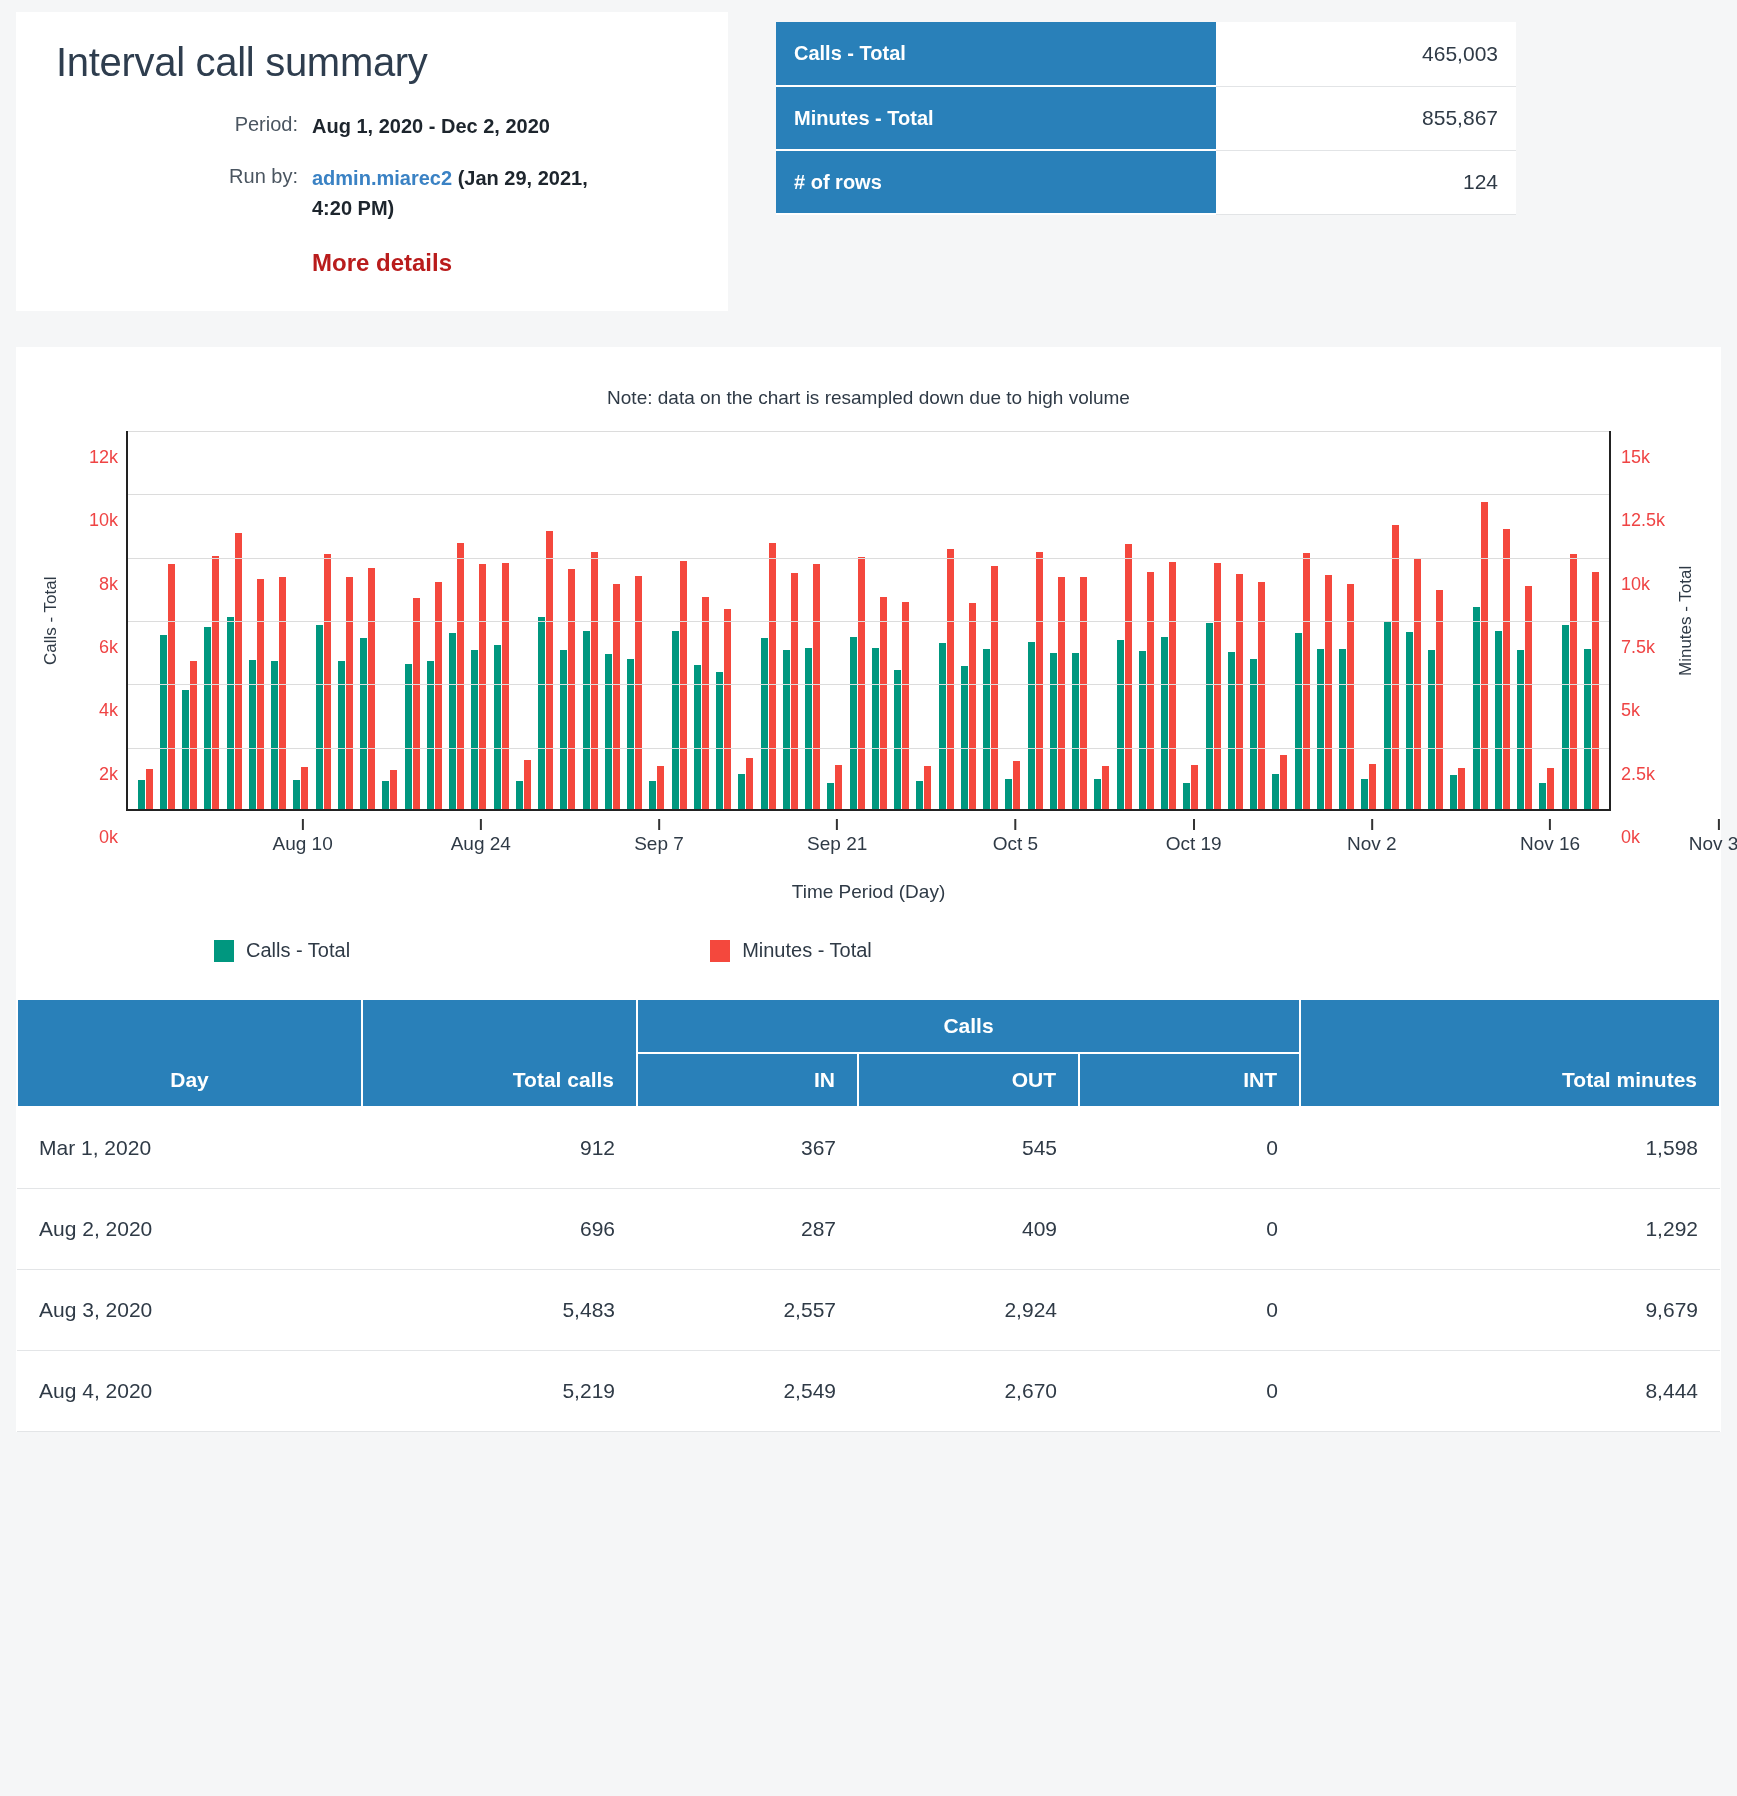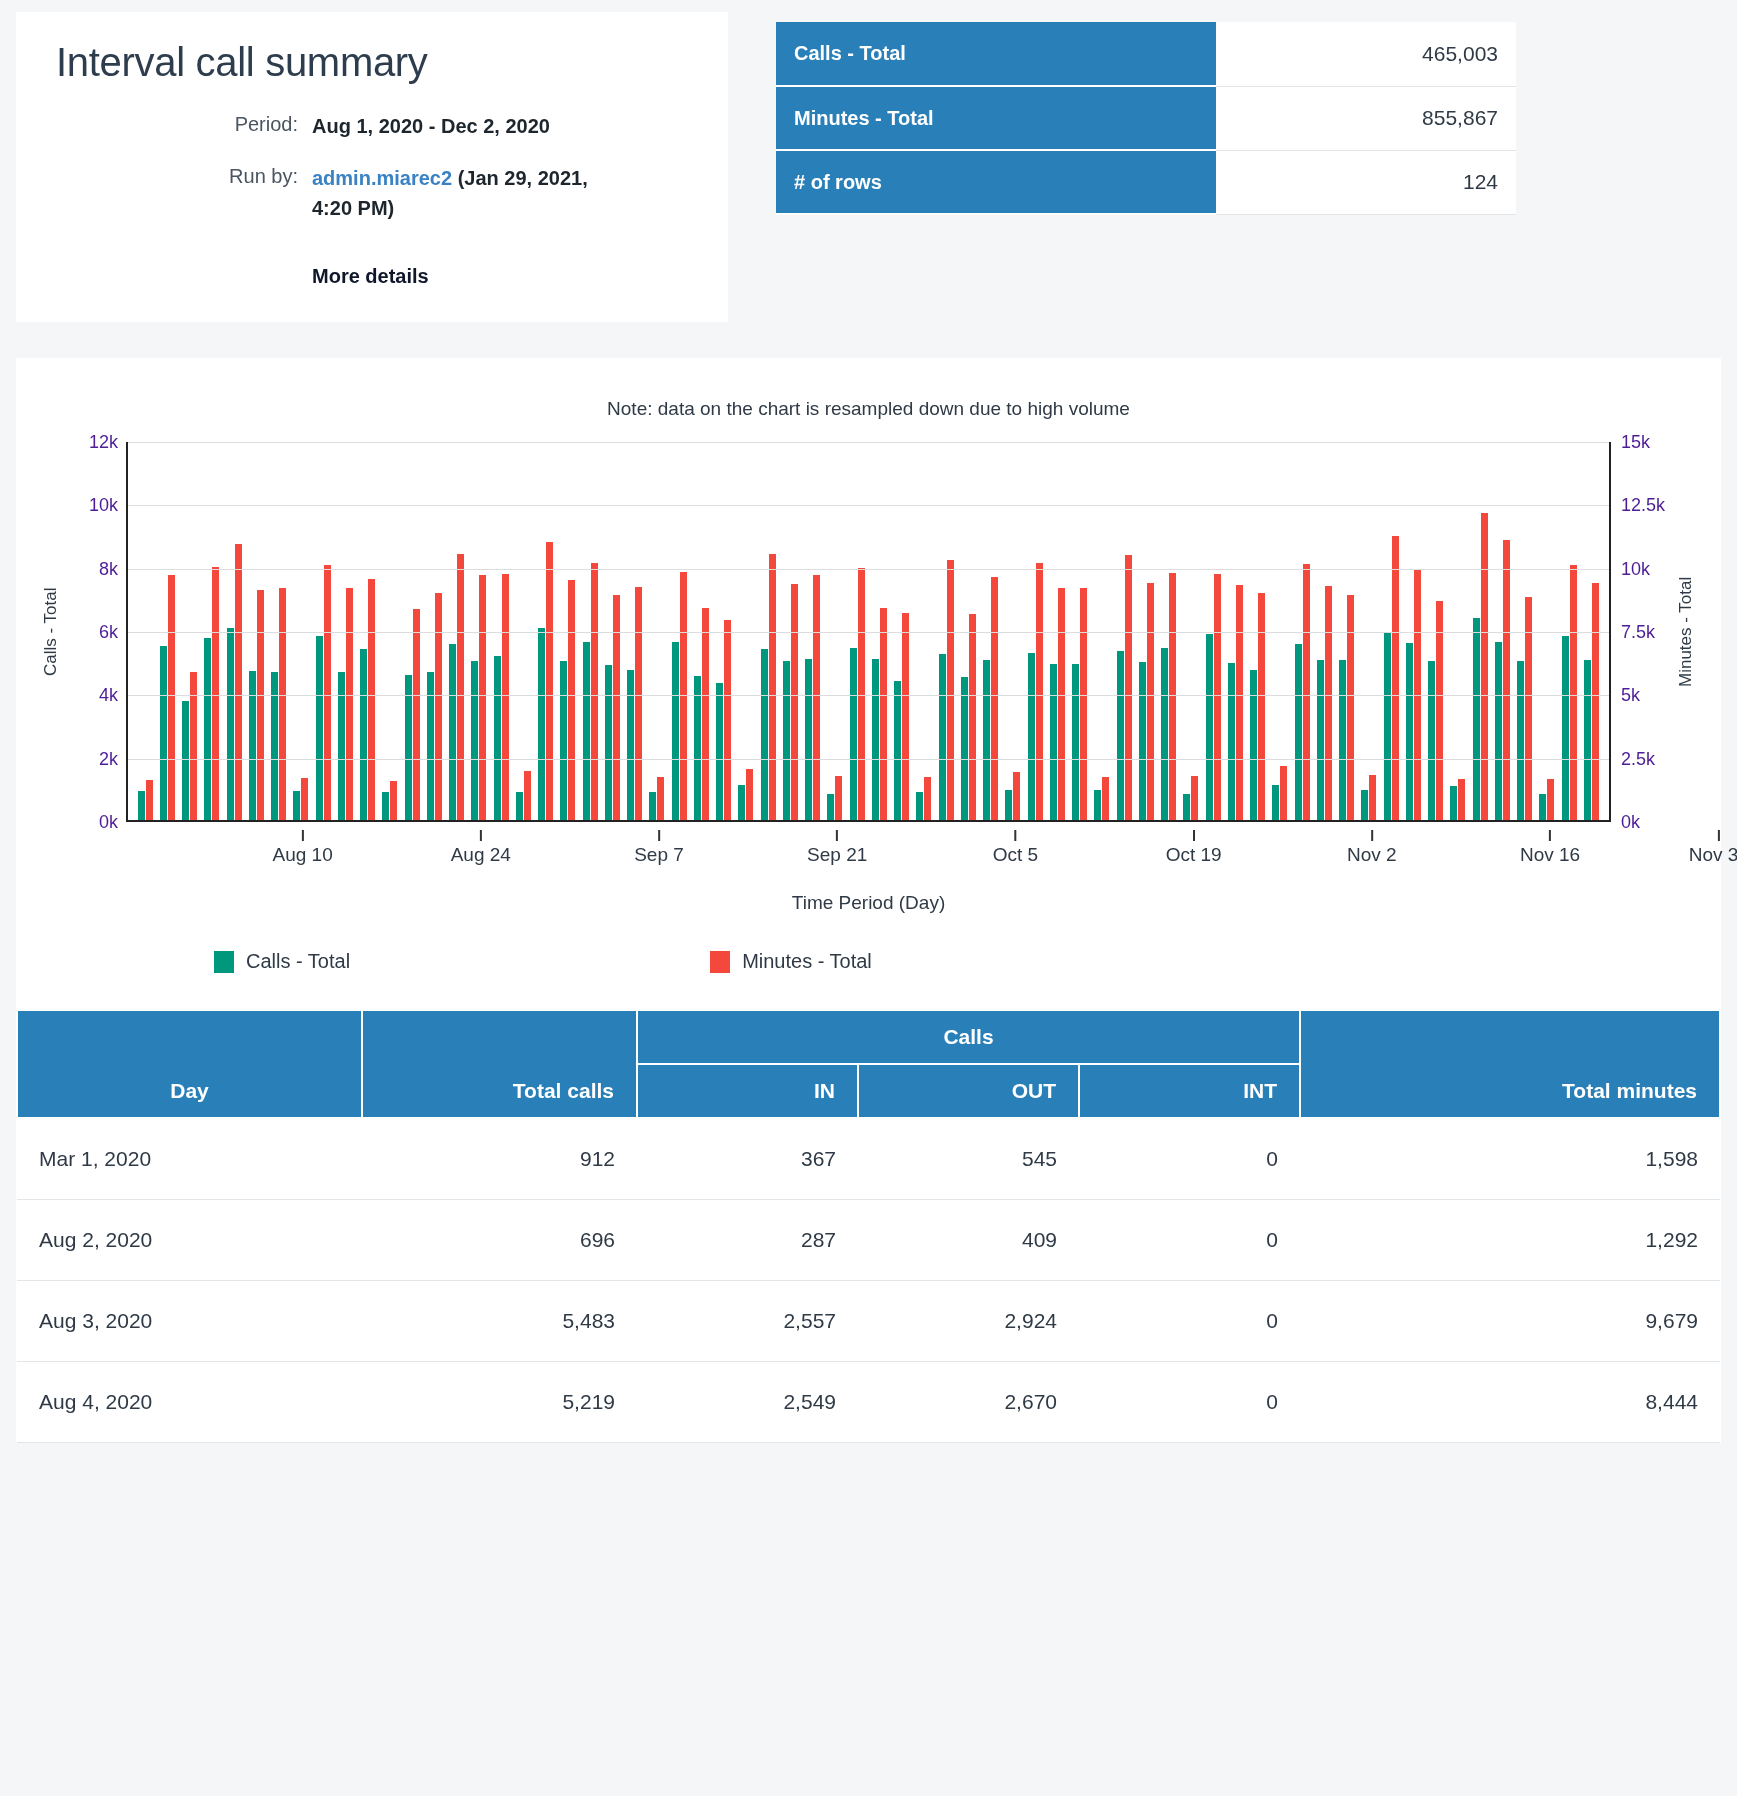--- a/index.html
+++ b/index.html
@@ -50,26 +50,26 @@
   }
   .meta-value {
     font-size: 20px;
     font-weight: bold;
     color: #1d252d;
     line-height: 1.5;
   }
   .meta-value .link { color: #3a82c4; }
   .more-details {
     grid-column: 2;
-    font-size: 20px;
+    font-size: 24px;
     font-weight: bold;
-    color: #0f172a;
+    color: #b91c1c;
     text-decoration: none;
     cursor: pointer;
-    margin-top: 20px;
+    margin-top: 4px;
   }
 
   
   .totals {
     width: 740px;
     flex: 0 0 auto;
     border-collapse: collapse;
     margin-top: 10px;
     table-layout: fixed;
   }
@@ -124,22 +124,23 @@
   .ytick-col {
     width: 58px;
     flex: 0 0 58px;
     position: relative;
   }
   .ytick-col .tick {
     position: absolute;
     right: 8px;
     transform: translateY(-50%);
     font-size: 18px;
-    color: #4c1d95;
+    color: #ef4444;
     white-space: nowrap;
+    margin-top: 26px;
   }
   .ytick-col.right .tick { right: auto; left: 10px; }
 
   .plot {
     flex: 1 1 auto;
     position: relative;
     border-left: 2px solid #222;
     border-right: 2px solid #222;
     border-bottom: 2px solid #222;
   }

